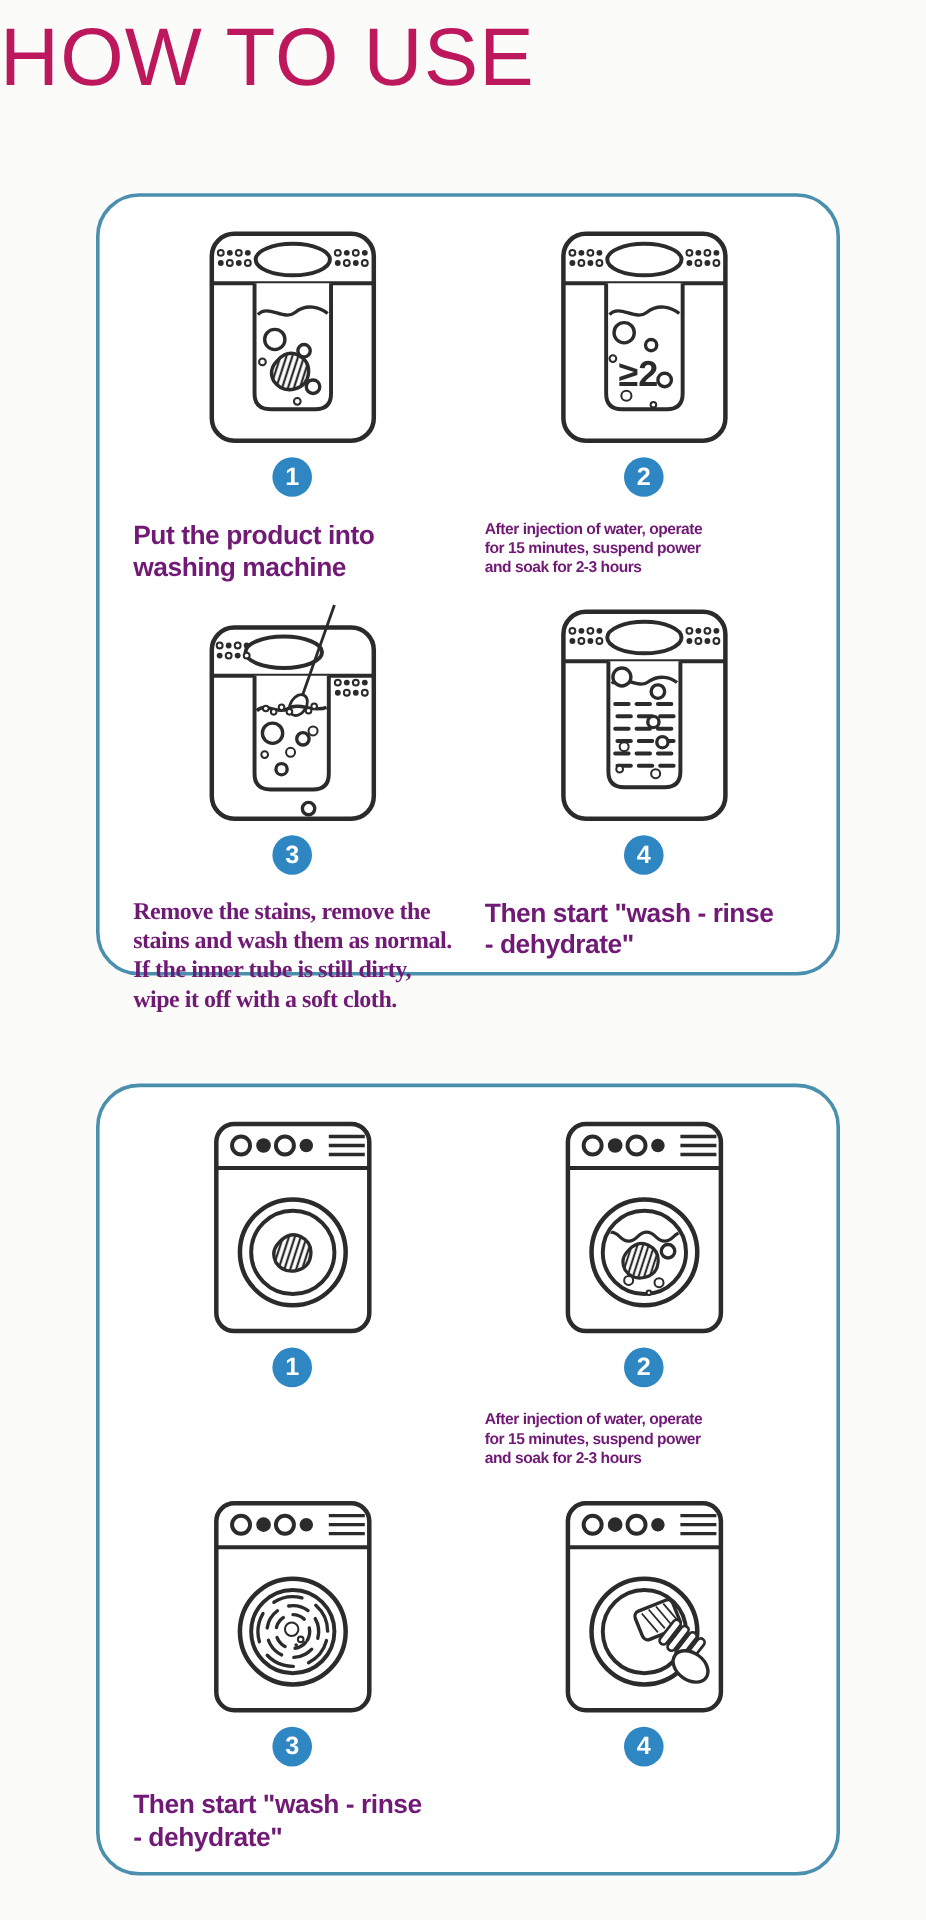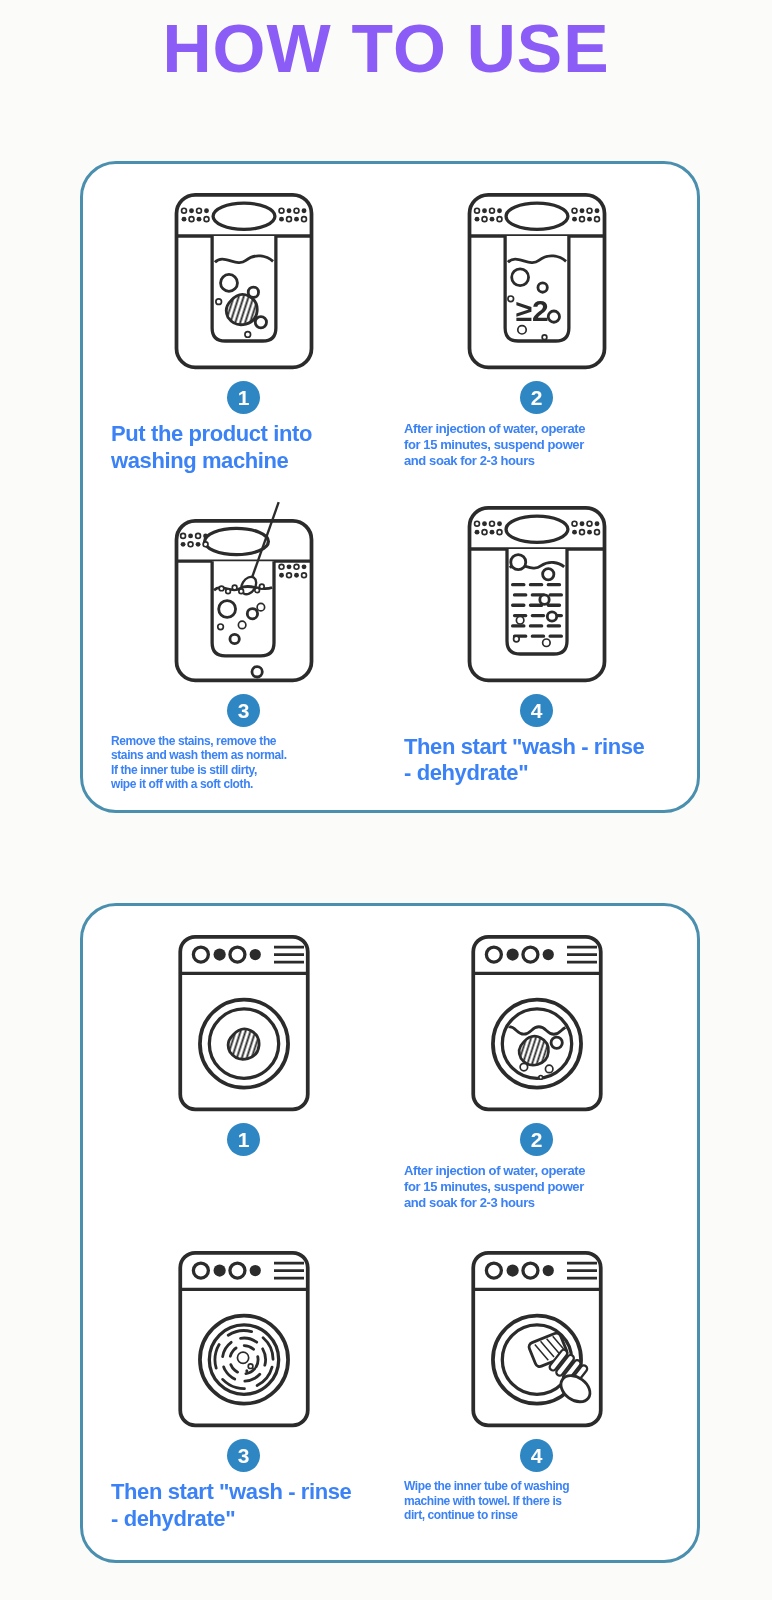--- a/index.html
+++ b/index.html
@@ -1,44 +1,44 @@
 <!DOCTYPE html>
 <html><head>
 <meta charset="utf-8">
 <style>
   html,body{margin:0;padding:0;background:#fbfbfa;}
   body{width:772px;height:1600px;overflow:hidden;font-family:"Liberation Sans",sans-serif;}
   .page-title{
-    text-align:center;margin:6px 0 0 0;
-    font-size:68px;font-weight:bold;letter-spacing:1px;color:#8b5cf6;line-height:1.25;
+    text-align:left;margin:6px 0 0 0;
+    font-size:68px;font-weight:normal;letter-spacing:1px;color:#be185d;line-height:1.25;
   }
   .panel{
     box-sizing:border-box;background:#ffffff;
     width:620px;margin-left:80px;
     border:3px solid #4a8fae;border-radius:36px;
     display:grid;grid-template-columns:1fr 1fr;
     padding:22px 14px 8px 14px;row-gap:14px;
   }
   .panel-1{margin-top:70px;height:652px;}
   .panel-2{margin-top:90px;height:660px;}
   .cell{display:flex;flex-direction:column;align-items:center;}
   svg.machine{width:150px;height:190px;flex:0 0 auto;}
   .badge{
     width:33px;height:33px;border-radius:50%;
     background:#2e86c3;color:#ffffff;
     font-weight:bold;font-size:21px;line-height:33px;text-align:center;
     margin-top:5px;
   }
   .caption{
-    width:100%;box-sizing:border-box;padding-left:14px;margin-top:7px;
-    color:#3b82f6;font-weight:bold;white-space:pre;line-height:1.22;letter-spacing:-0.4px;
+    width:100%;box-sizing:border-box;padding-left:14px;margin-top:19px;
+    color:#701a75;font-weight:bold;white-space:pre;line-height:1.22;letter-spacing:-0.4px;
   }
   .cap-lg{font-size:22px;}
   .cap-md{font-size:13px;}
-  .cap-sm{font-size:12px;}
+  .cap-sm{font-size:20px;font-family:Liberation Serif, serif;}
   .ink{stroke:#2b2b2b;fill:none;}
   .body-ink{stroke:#2b2b2b;fill:#ffffff;}
   .bub{fill:#ffffff;stroke:#2b2b2b;stroke-width:3;}
   .bub2{fill:#ffffff;stroke:#2b2b2b;stroke-width:1.8;}
 </style>
 </head>
 <body>
 
 <svg width="0" height="0" style="position:absolute" aria-hidden="true">
   <defs>
@@ -254,18 +254,15 @@
       </g>
       <g transform="rotate(38 112 136)">
         <rect class="body-ink" x="93" y="118" width="7" height="26" rx="3.5" stroke-width="2.4"></rect>
         <rect class="body-ink" x="102" y="118" width="7" height="26" rx="3.5" stroke-width="2.4"></rect>
         <rect class="body-ink" x="111" y="118" width="7" height="26" rx="3.5" stroke-width="2.4"></rect>
         <rect class="body-ink" x="120" y="118" width="7" height="26" rx="3.5" stroke-width="2.4"></rect>
       </g>
       <ellipse class="body-ink" cx="121" cy="153" rx="17" ry="12" transform="rotate(36 121 153)" stroke-width="3"></ellipse>
     </svg>
     <div class="badge">4</div>
-    <div class="caption cap-sm">Wipe the inner tube of washing
-machine with towel. If there is
-dirt, continue to rinse</div>
   </div>
 
 </section>
 
 </body></html>

